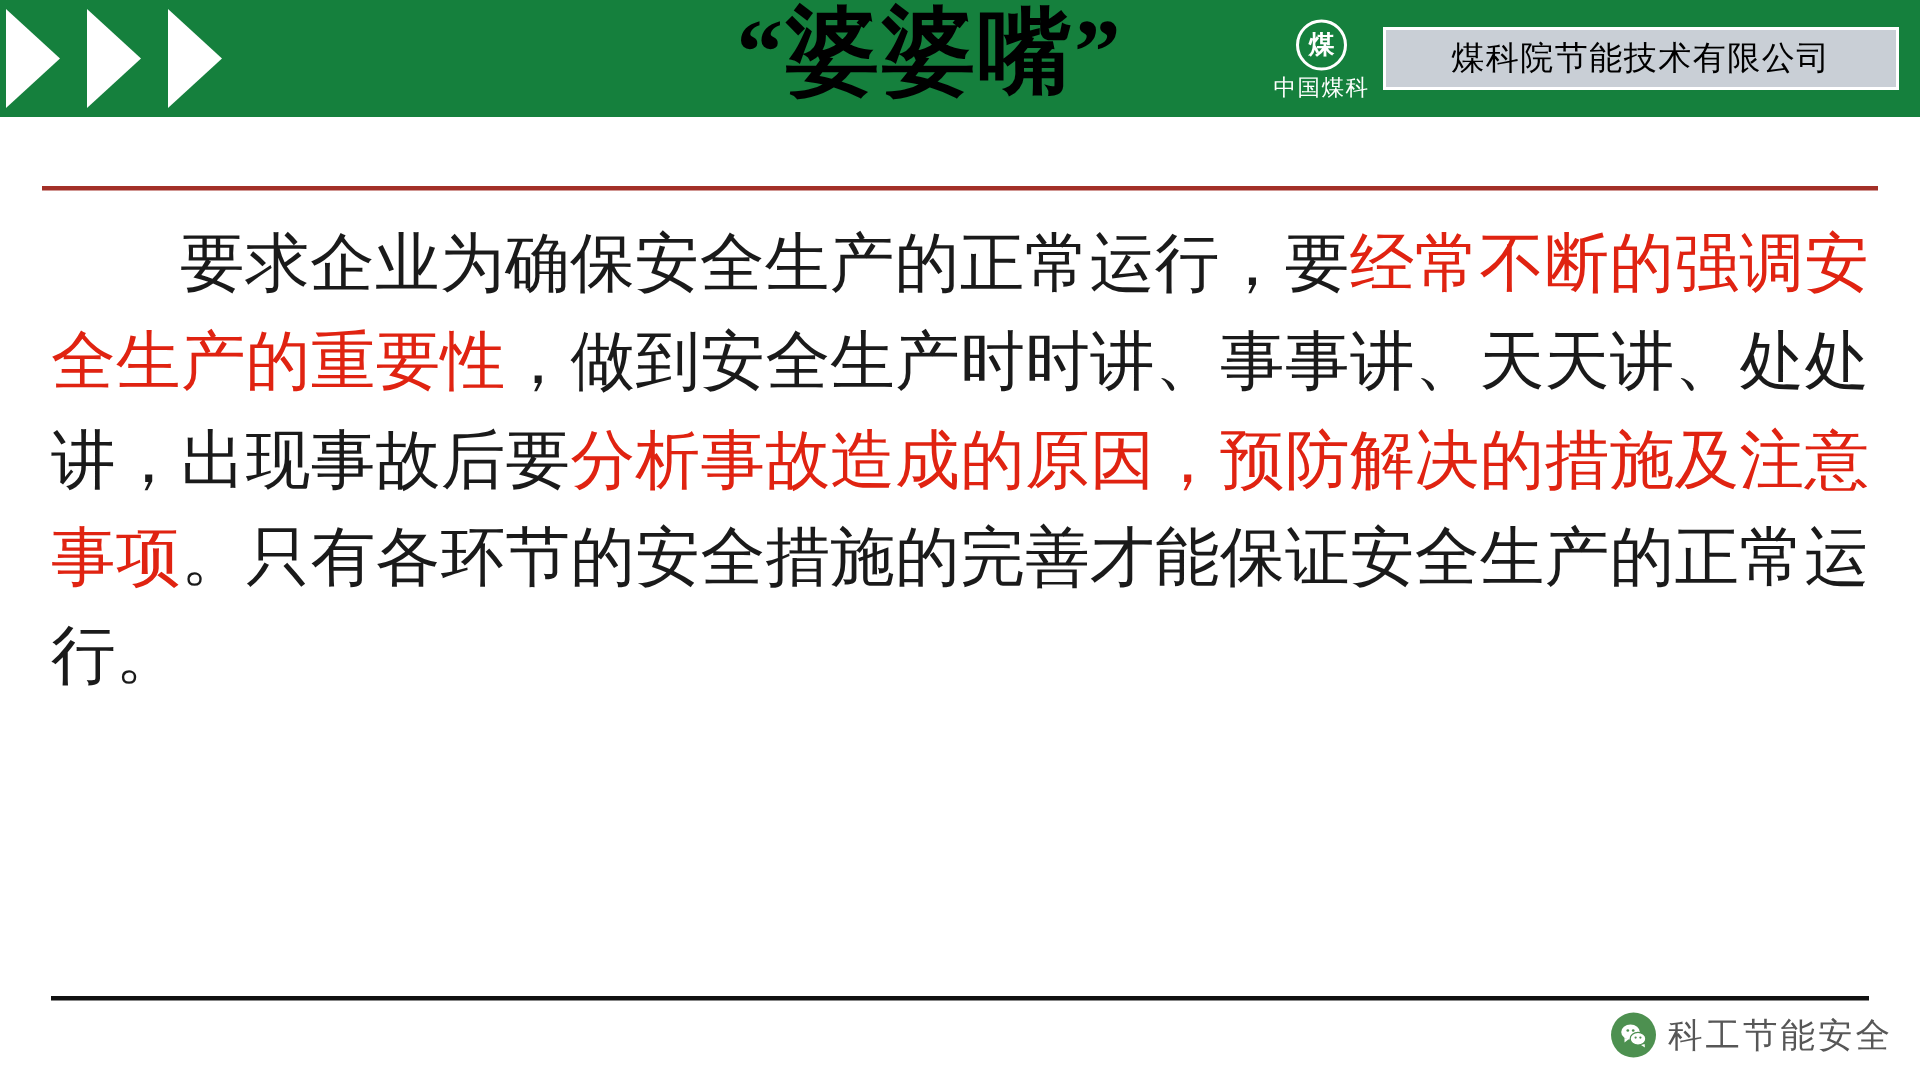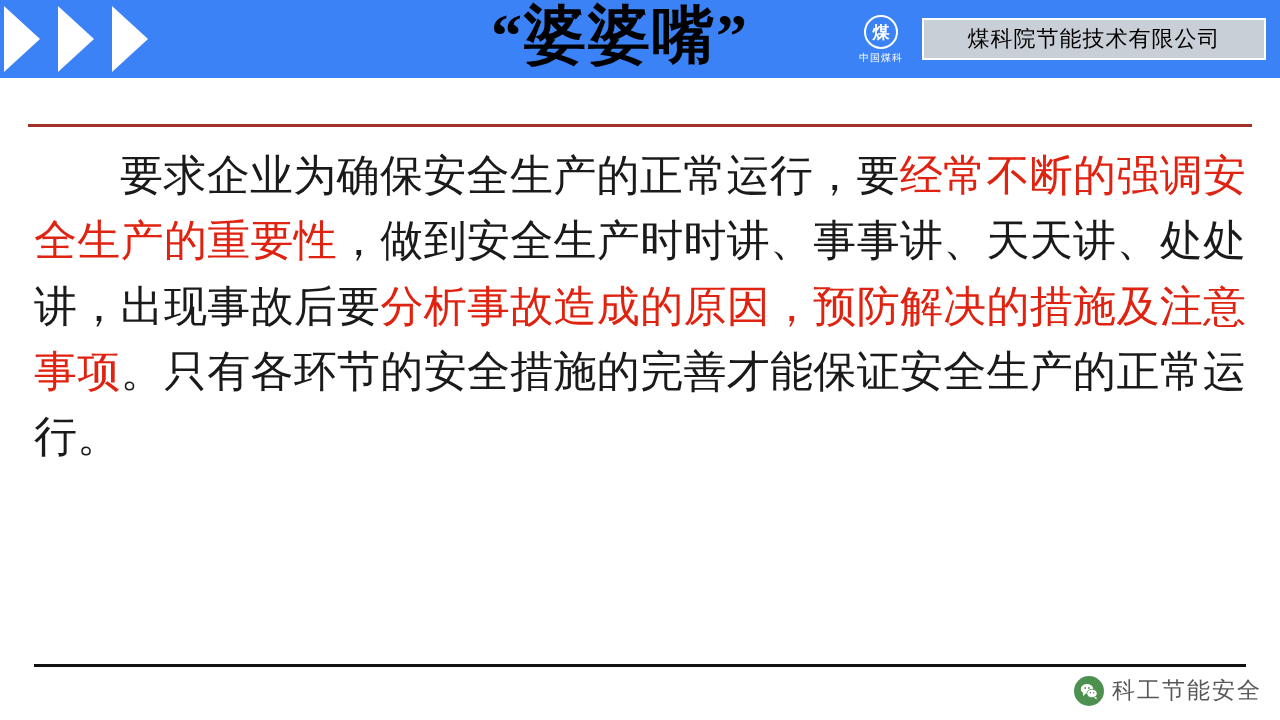--- a/index.html
+++ b/index.html
@@ -14,21 +14,21 @@
     overflow: hidden;
     position: relative;
   }
 
   
   .header {
     position: absolute;
     top: 0; left: 0;
     width: 1280px;
     height: 78px;
-    background: #3b82f6;
+    background: #15803d;
     overflow: hidden;
   }
   .header-chevrons {
     position: absolute;
     left: 0;
     top: 0;
     width: 160px;
     height: 78px;
   }
   .chev {
@@ -84,21 +84,21 @@
   .logo-mark span {
     color: #ffffff;
     font-size: 17px;
     font-weight: bold;
     font-family: "Liberation Serif", serif;
     line-height: 1;
   }
   .logo-text {
     margin-top: 2px;
     color: #ffffff;
-    font-size: 10px;
+    font-size: 15px;
     letter-spacing: 1px;
     white-space: nowrap;
   }
 
   .company-box {
     position: absolute;
     left: 922px;
     top: 18px;
     width: 344px;
     height: 42px;
@@ -153,21 +153,20 @@
     height: 3px;
     background: #111111;
   }
 
   
   .footer-wm {
     position: absolute;
     right: 18px;
     bottom: 14px;
     display: flex;
-    align-items: center;
     gap: 8px;
     opacity: 0.85;
   }
   .wm-badge {
     width: 30px;
     height: 30px;
     border-radius: 50%;
     background: #2f7d32;
     display: flex;
     align-items: center;

